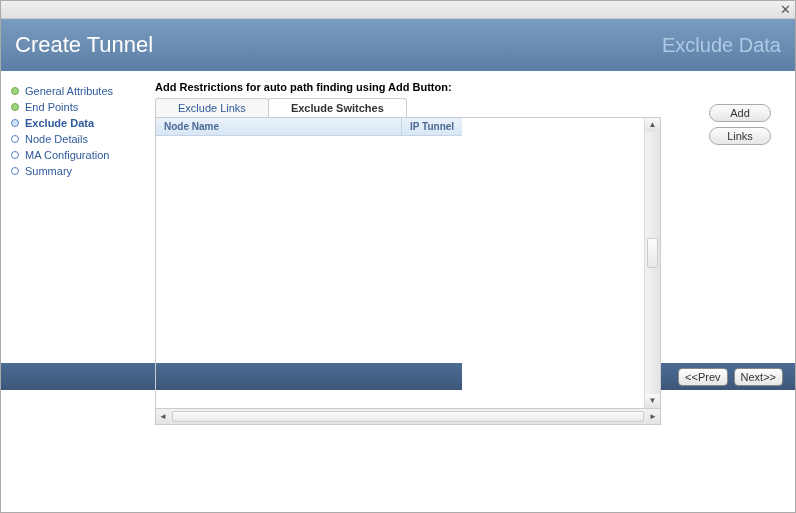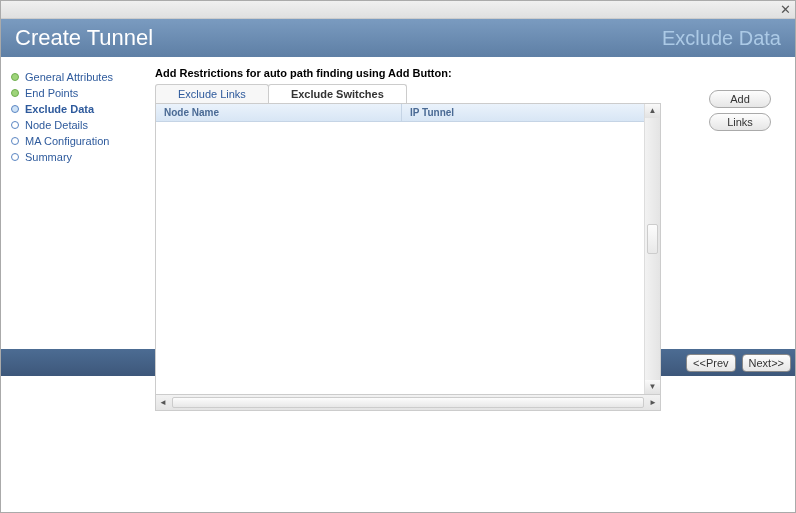--- a/index.html
+++ b/index.html
@@ -1,52 +1,52 @@
 <!DOCTYPE html>
 <html><head>
 <meta charset="utf-8">
 <style>
   * { box-sizing: border-box; margin: 0; padding: 0; }
   body { font-family: Arial, sans-serif; background: #fff; }
   .window { width: 796px; height: 513px; border: 1px solid #aaa; position: relative; background: #fff; }
   .titlebar { height: 18px; background: linear-gradient(#f0f0f0,#e0e0e0); border-bottom: 1px solid #ccc; position: relative; }
   .close-icon { position: absolute; right: 4px; top: 1px; font-size: 13px; color: #555; cursor: pointer; }
-  .header { height: 38px; background: linear-gradient(#7a9bc0,#5e7fa5); display: flex; justify-content: space-between; align-items: center; padding: 0 14px; text-align: center; }
+  .header { height: 52px; background: linear-gradient(#7a9bc0,#5e7fa5); display: flex; justify-content: space-between; align-items: center; padding: 0 14px; text-align: center; }
   .header-title { color: #fff; font-size: 22px; font-weight: normal; }
   .header-sub { color: #accae6; font-size: 20px; }
   .body { display: flex; height: 292px; }
   .sidebar { width: 148px; padding: 14px 10px; }
   .nav-item { display: flex; align-items: center; font-size: 11px; color: #2e5a9c; margin-bottom: 4px; cursor: pointer; }
   .nav-item .bullet { width: 8px; height: 8px; border-radius: 50%; border: 1px solid #5a85c2; margin-right: 6px; display: inline-block; background: #fff; }
   .nav-item.done .bullet { background: #9ed47a; border-color: #6fae4f; }
   .nav-item.current { font-weight: bold; }
   .nav-item.current .bullet { background: #cfe3f7; }
   .main { flex: 1; padding: 10px 24px 10px 6px; position: relative; }
   .instruction { font-size: 11px; font-weight: bold; margin-bottom: 5px; }
   .tabs { display: flex; }
   .tab { font-size: 11px; padding: 3px 22px; border: 1px solid #ccc; border-bottom: none; background: #f7f7f7; color: #333; margin-right: -1px; cursor: pointer; border-top-left-radius: 3px; border-top-right-radius: 3px; }
   .tab.active { font-weight: bold; background: #fff; }
   .tab:not(.active) { color: #2e5a9c; }
   .table-wrap { display: flex; border: 1px solid #ccc; height: 292px; width: 506px; }
   .table-header-row { display: flex; background: linear-gradient(#eaf2fb,#d8e6f5); border-bottom: 1px solid #c5d4e5; height: 18px; }
   .col-node { width: 246px; font-size: 10px; font-weight: bold; color: #4a6a94; padding: 3px 8px; border-right: 1px solid #c5d4e5; }
   .col-ip { flex: 1; font-size: 10px; font-weight: bold; color: #4a6a94; padding: 3px 8px; }
-  .table-body { flex: 1; display: flex; flex-direction: column; }
+  .table-body { flex: 1; display: flex; }
   .table-content { flex: 1; background: #fff; }
   .vscroll { width: 16px; background: linear-gradient(to right,#f2f2f2,#e4e4e4); border-left: 1px solid #ddd; position: relative; }
   .vscroll .arrow { height: 14px; background: linear-gradient(#f9f9f9,#e2e2e2); text-align: center; font-size: 8px; line-height: 14px; color: #555; cursor: pointer; }
   .vscroll .thumb { position: absolute; left: 2px; right: 2px; height: 30px; top: 120px; background: linear-gradient(#fcfcfc,#e8e8e8); border: 1px solid #ccc; border-radius: 2px; }
   .vscroll .down { position: absolute; bottom: 0; width: 100%; }
   .hscroll { width: 506px; height: 16px; background: linear-gradient(#f2f2f2,#e4e4e4); border: 1px solid #ccc; border-top: none; display: flex; align-items: center; }
   .hscroll .harrow { width: 14px; text-align: center; font-size: 8px; color: #555; cursor: pointer; }
   .hscroll .htrack { flex: 1; position: relative; height: 100%; }
   .hscroll .hthumb { position: absolute; top: 2px; bottom: 2px; left: 2px; right: 2px; background: linear-gradient(#fcfcfc,#e8e8e8); border: 1px solid #ccc; border-radius: 2px; }
   .side-buttons { position: absolute; right: 20px; top: 33px; width: 66px; }
   .btn { display: block; width: 62px; height: 18px; font-size: 11px; background: linear-gradient(#fdfdfd,#e6e6e6); border: 1px solid #aaa; border-radius: 9px; margin-bottom: 5px; cursor: pointer; color: #333; }
-  .footer { height: 27px; background: linear-gradient(#4c6c93,#3d577a); display: flex; justify-content: flex-end; align-items: center; padding-right: 4px; gap: 6px; }
+  .footer { height: 27px; background: linear-gradient(#4c6c93,#3d577a); display: flex; justify-content: flex-end; align-items: center; padding-right: 12px; gap: 6px; }
   .footer-btn { font-size: 11px; padding: 2px 6px; background: linear-gradient(#fdfdfd,#e6e6e6); border: 1px solid #888; border-radius: 4px; cursor: pointer; color: #333; }
 </style>
 </head>
 <body>
 
 <div class="window">
   <div class="titlebar">
     <span class="close-icon">✕</span>
   </div>
   <div class="header">

